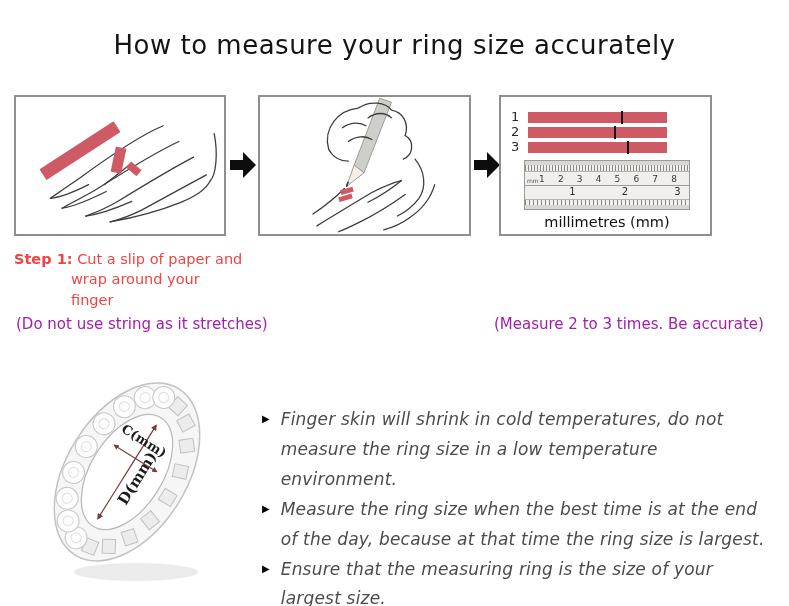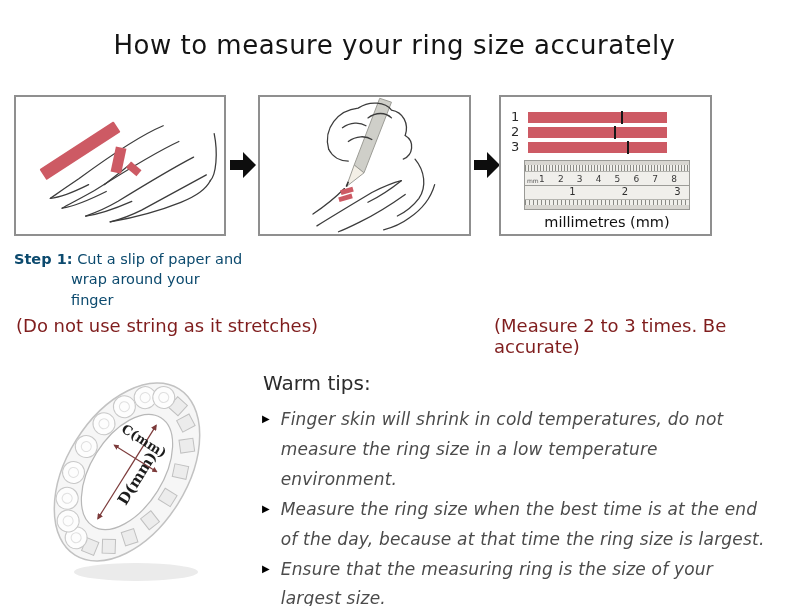--- a/index.html
+++ b/index.html
@@ -17,28 +17,28 @@
   #panel1 { left:14px;  width:212px; }
   #panel2 { left:258px; width:213px; }
   #panel3 { left:499px; width:213px; }
   .panel svg { display:block; width:100%; height:100%; }
 
   
   .flow-arrow { position:absolute; top:151px; width:27px; height:28px; }
   #arrow1 { left:230px; } #arrow2 { left:474px; }
 
   
-  .step-cap { position:absolute; top:249px; font-size:14.5px; color:#0c4a6e;
+  .step-cap { position:absolute; top:249px; font-size:14.5px; color:#ef4444;
               line-height:1.4; padding-left:57px; text-indent:-57px; }
   #cap1 { left:14px;  width:232px; }
   #cap2 { left:258px; width:236px; }
   #cap3 { left:497px; width:244px; }
   .step-cap b { font-weight:bold; }
 
-  .note { position:absolute; top:315px; font-size:18px; color:#7f1d1d; }
+  .note { position:absolute; top:315px; font-size:15px; color:#a21caf; }
   #note1 { left:16px; } #note3 { left:494px; }
 
   
   .strip-num { position:absolute; left:10px; font-size:13px; color:#2a2a2a; }
   .strip { position:absolute; left:27px; width:139px; height:11px; background:#cd5a64; }
   .strip .mark { position:absolute; top:-1px; width:2px; height:13px; background:#161616; }
   #strip1 { top:15px; } #strip2 { top:30px; } #strip3 { top:45px; }
   #snum1 { top:12px; } #snum2 { top:27px; } #snum3 { top:42px; }
   .mark1 { left:67%; } .mark2 { left:62%; } .mark3 { left:71%; }
 
@@ -217,21 +217,20 @@
         </g>
       </g>
       <ellipse rx="64" ry="36" fill="#ffffff" stroke="#b8b8b8" stroke-width="1.2"></ellipse>
       <line x1="-55" y1="0" x2="55" y2="0" stroke="#7c3a3a" stroke-width="1.2" marker-start="url(#ah)" marker-end="url(#ah)"></line>
       <text x="0" y="17" text-anchor="middle" font-size="15" font-weight="bold" fill="#1c1c1c" font-family="DejaVu Serif, serif">D(mm)</text>
       <line x1="16" y1="-25" x2="16" y2="25" stroke="#7c3a3a" stroke-width="1.1" marker-start="url(#ah)" marker-end="url(#ah)"></line>
       <text transform="translate(31,-2) rotate(90)" text-anchor="middle" font-size="13" font-weight="bold" fill="#1c1c1c" font-family="DejaVu Serif, serif">C(mm)</text>
     </g>
   </svg>
 
-  <div id="warm-tips-heading">Warm tips:</div>
   <ul id="tips">
     <li>
       <span class="tri">▶</span>
       <span class="tip-text">Finger skin will shrink in cold temperatures, do not measure the ring size in a low temperature environment.</span>
     </li>
     <li>
       <span class="tri">▶</span>
       <span class="tip-text">Measure the ring size when the best time is at the end of the day, because at that time the ring size is largest.</span>
     </li>
     <li>

